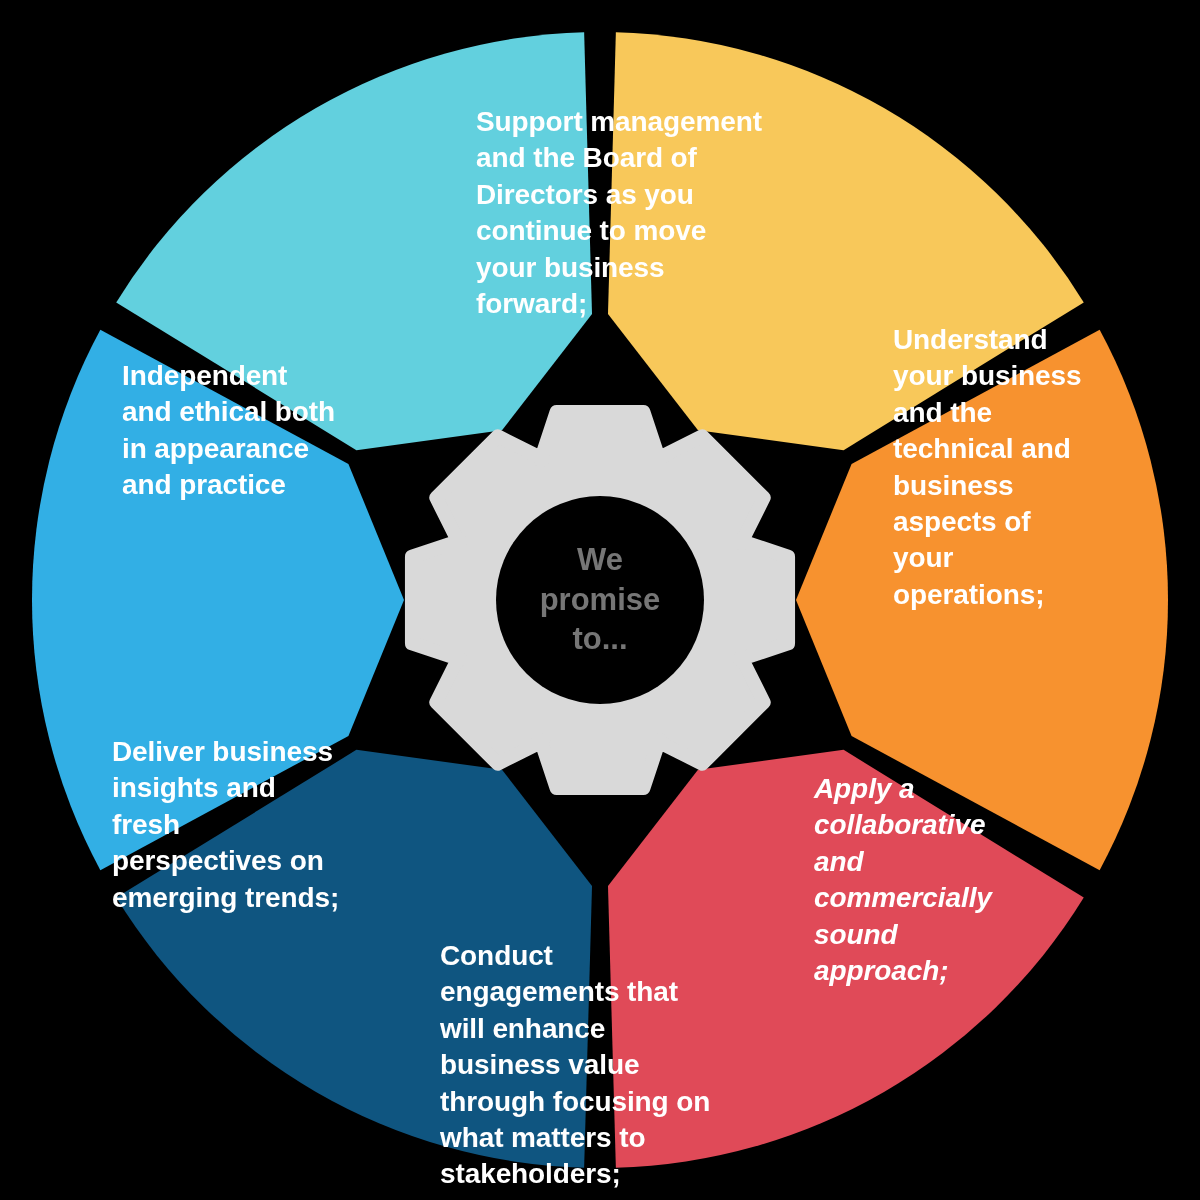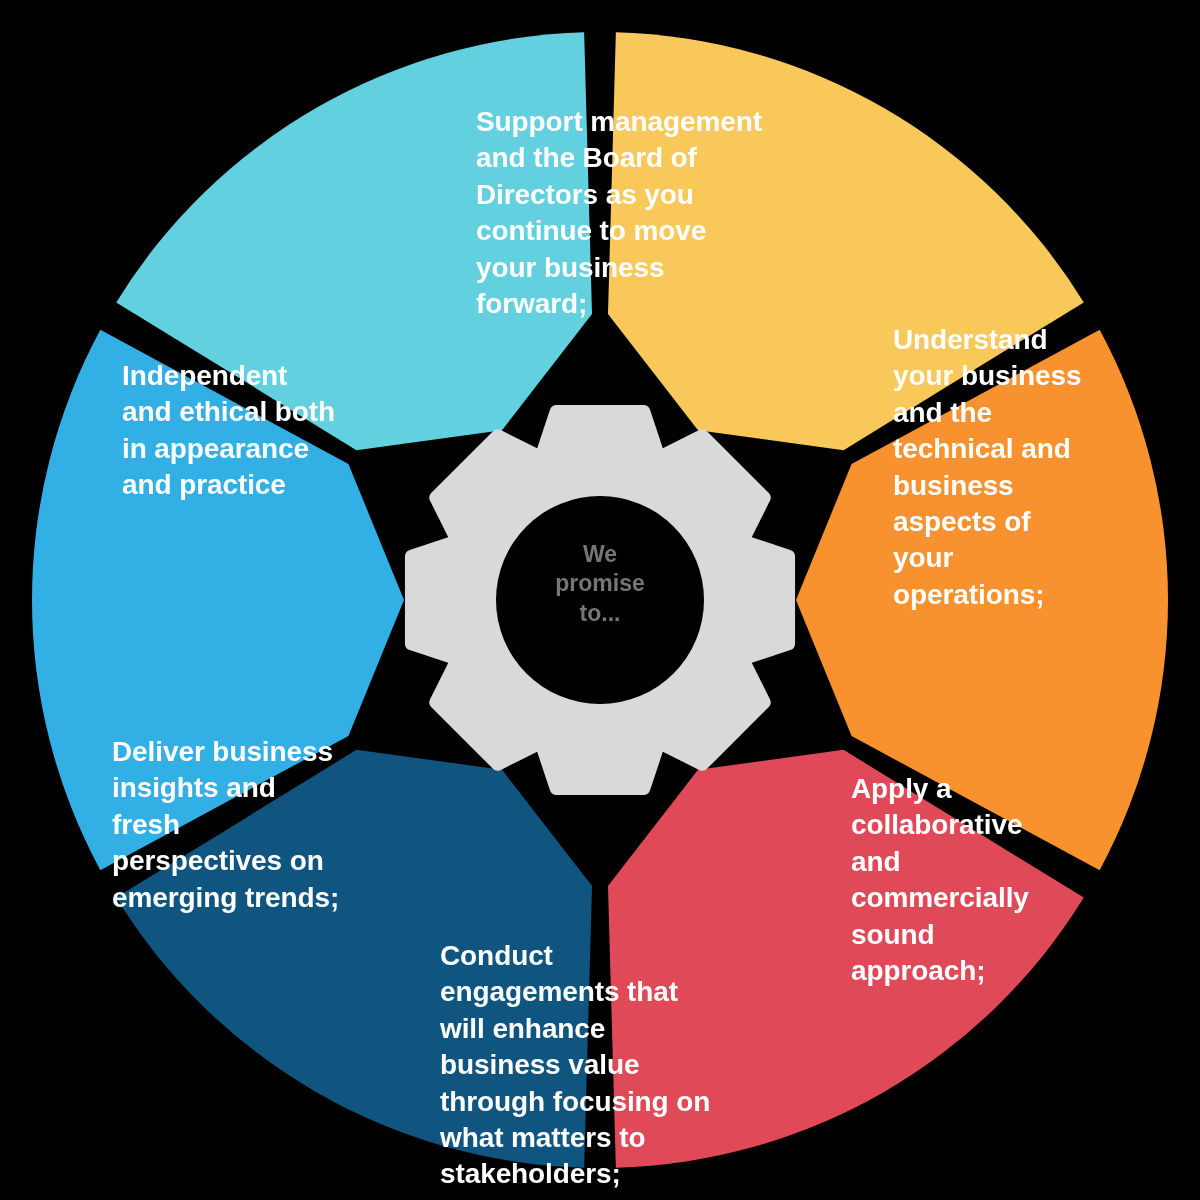--- a/index.html
+++ b/index.html
@@ -35,35 +35,35 @@
     font-weight: bold;
     font-size: 28px;
     line-height: 1.30;
     letter-spacing: -0.1px;
     white-space: pre-line;
     -webkit-font-smoothing: antialiased;
   }
   
   #label-support     { left: 476px; top: 104px;  width: 290px; }
   #label-understand  { left: 893px; top: 308px;  width: 196px; margin-top: 14px; }
-  #label-apply       { left: 851px; top: 771px;  width: 225px; }
+  #label-apply       { left: 814px; top: 771px;  width: 225px; font-style: italic; }
   #label-conduct     { left: 440px; top: 938px;  width: 285px; }
   #label-deliver     { left: 112px; top: 734px;  width: 232px; }
   #label-independent { left: 122px; top: 344px;  width: 220px; margin-top: 14px; }
 
   #center-text {
     position: absolute;
     left: 505px;
     top: 540px;
     width: 190px;
     text-align: center;
     color: #767676;
     font-family: "Liberation Sans", sans-serif;
     font-weight: bold;
-    font-size: 23px;
+    font-size: 31px;
     line-height: 1.28;
     white-space: pre-line;
     pointer-events: none;
   }
 </style>
 </head>
 <body>
 
 <div id="stage">
 

